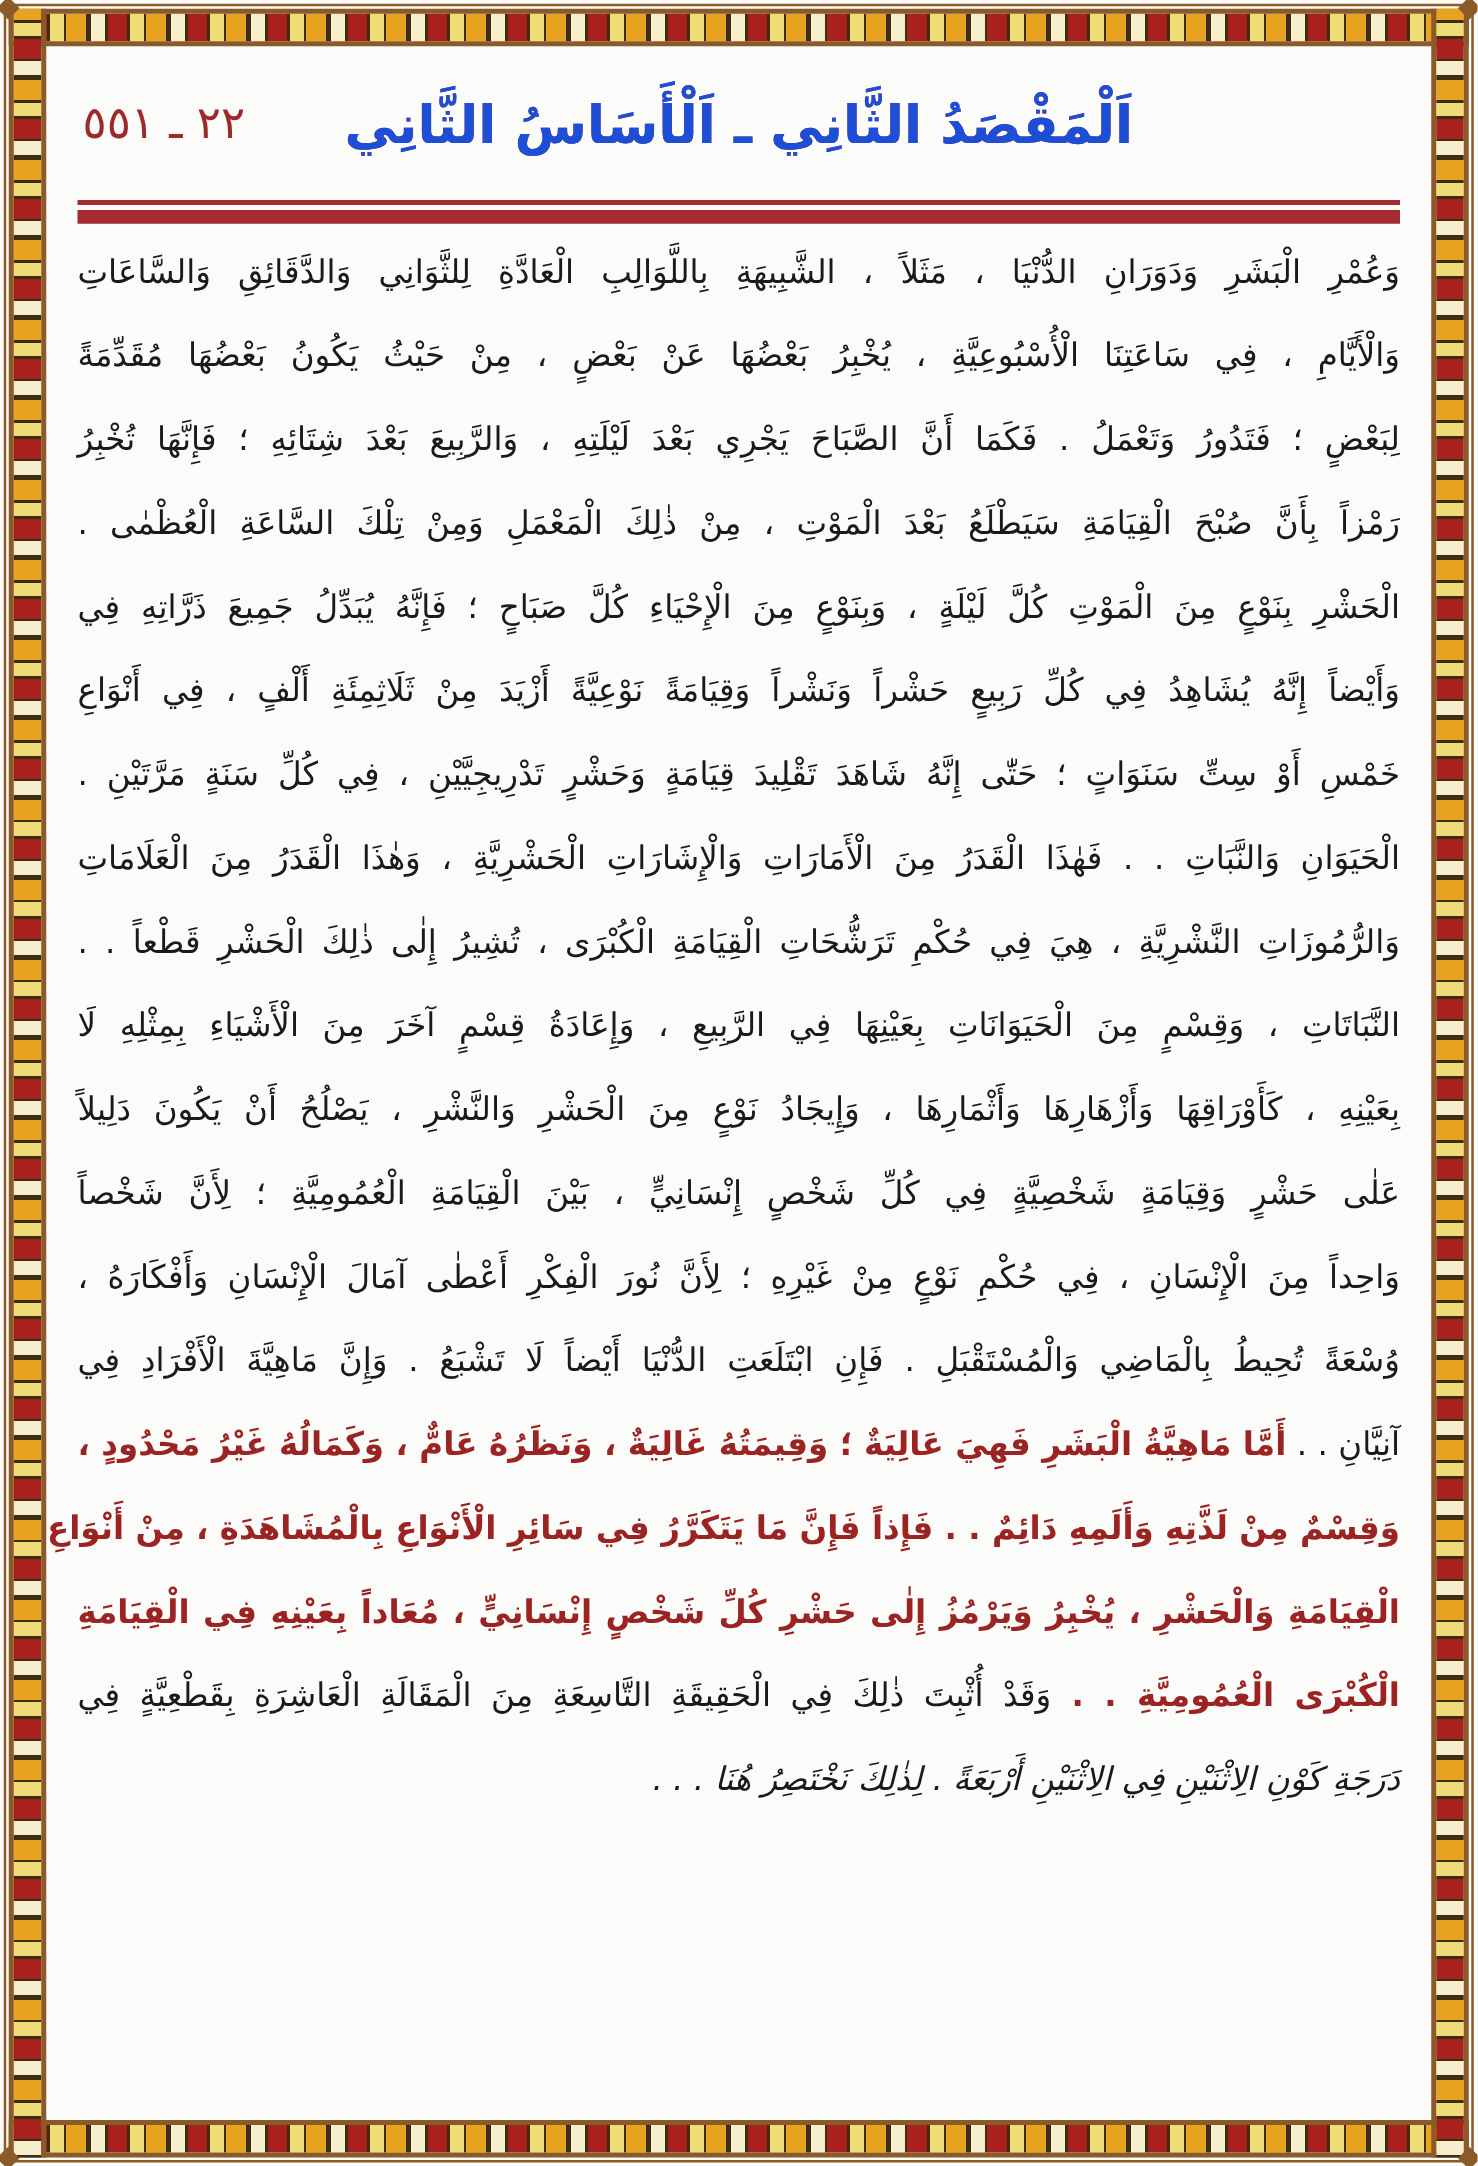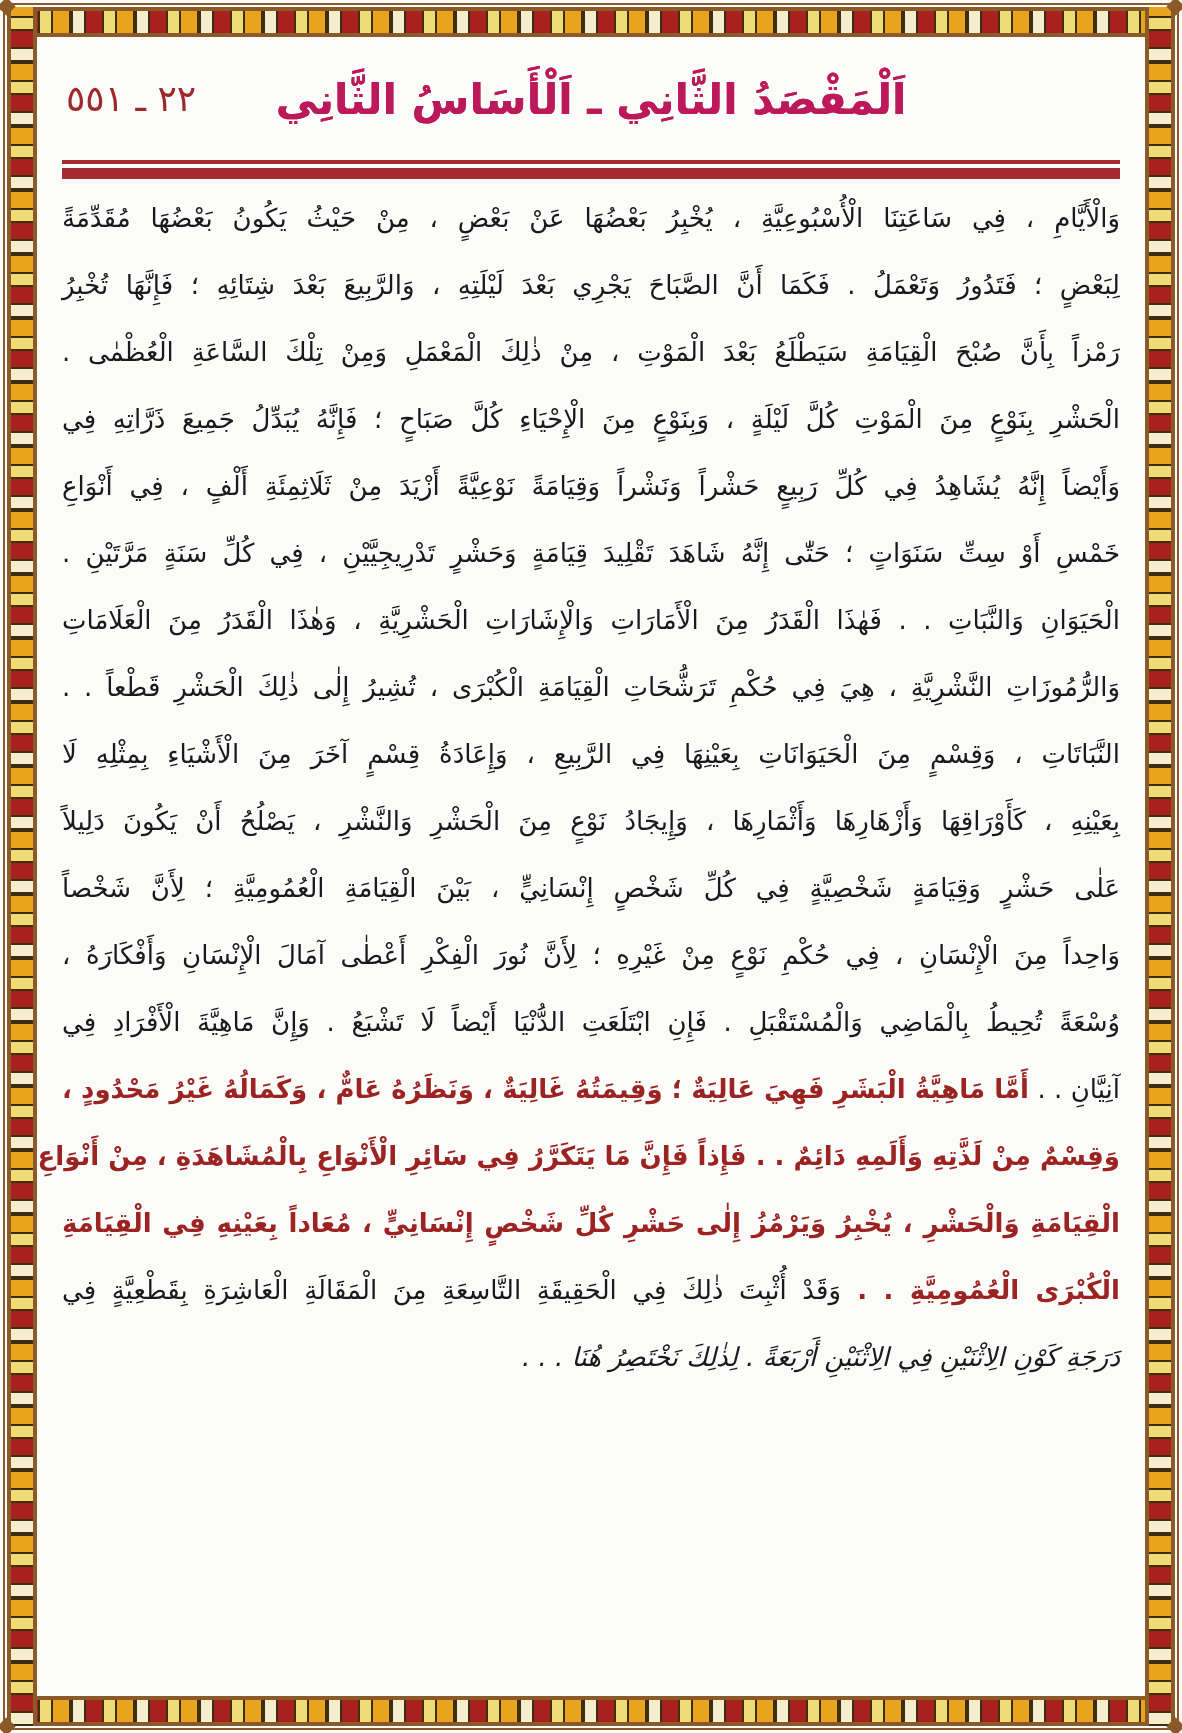--- a/index.html
+++ b/index.html
@@ -28,21 +28,21 @@
       #3f2d10 62px 64px);
   }
   .b-left{left:7px;} .b-right{right:7px;}
   .corner{position:absolute;width:13px;height:13px;background:#8a5a28;transform:rotate(45deg);}
   .c-tl{top:0;left:0;} .c-tr{top:0;right:0;} .c-bl{bottom:0;left:0;} .c-br{bottom:0;right:0;}
 
   
   .content{position:absolute;left:62px;right:62px;top:40px;direction:rtl;}
   .header{position:relative;height:118px;display:flex;align-items:center;justify-content:center;}
   .page-title{
-    font-size:42px;font-weight:bold;color:#be185d;letter-spacing:1px;
+    font-size:42px;font-weight:bold;color:#1d4ed8;letter-spacing:1px;
     text-shadow:0 0 0 #9f282a;
   }
   .page-number{
     position:absolute;left:4px;top:20px;font-size:36px;font-weight:normal;color:#9f282a;
     direction:rtl;
     margin-top:18px;
   }
   .rules{margin-top:2px;}
   .rule-thin{height:4px;background:#a42b30;}
   .rule-gap{height:4px;}
@@ -75,20 +75,21 @@
   <div class="header">
     <div class="page-number">٢٢ ـ ٥٥١</div>
     <div class="page-title">اَلْمَقْصَدُ الثَّانِي ـ اَلْأَسَاسُ الثَّانِي</div>
   </div>
   <div class="rules">
     <div class="rule-thin"></div>
     <div class="rule-gap"></div>
     <div class="rule-thick"></div>
   </div>
   <div class="body-text">
+      <div class="line"><span class="seg-k">وَعُمْرِ الْبَشَرِ وَدَوَرَانِ الدُّنْيَا ، مَثَلاً ، الشَّبِيهَةِ بِاللَّوَالِبِ الْعَادَّةِ لِلثَّوَانِي وَالدَّقَائِقِ وَالسَّاعَاتِ</span></div>
       <div class="line"><span class="seg-k">وَالْأَيَّامِ ، فِي سَاعَتِنَا الْأُسْبُوعِيَّةِ ، يُخْبِرُ بَعْضُهَا عَنْ بَعْضٍ ، مِنْ حَيْثُ يَكُونُ بَعْضُهَا مُقَدِّمَةً</span></div>
       <div class="line"><span class="seg-k">لِبَعْضٍ ؛ فَتَدُورُ وَتَعْمَلُ . فَكَمَا أَنَّ الصَّبَاحَ يَجْرِي بَعْدَ لَيْلَتِهِ ، وَالرَّبِيعَ بَعْدَ شِتَائِهِ ؛ فَإِنَّهَا تُخْبِرُ</span></div>
       <div class="line"><span class="seg-k">رَمْزاً بِأَنَّ صُبْحَ الْقِيَامَةِ سَيَطْلَعُ بَعْدَ الْمَوْتِ ، مِنْ ذٰلِكَ الْمَعْمَلِ وَمِنْ تِلْكَ السَّاعَةِ الْعُظْمٰى .</span></div>
       <div class="line"><span class="seg-k">الْحَشْرِ بِنَوْعٍ مِنَ الْمَوْتِ كُلَّ لَيْلَةٍ ، وَبِنَوْعٍ مِنَ الْإِحْيَاءِ كُلَّ صَبَاحٍ ؛ فَإِنَّهُ يُبَدِّلُ جَمِيعَ ذَرَّاتِهِ فِي</span></div>
       <div class="line"><span class="seg-k">وَأَيْضاً إِنَّهُ يُشَاهِدُ فِي كُلِّ رَبِيعٍ حَشْراً وَنَشْراً وَقِيَامَةً نَوْعِيَّةً أَزْيَدَ مِنْ ثَلَاثِمِئَةِ أَلْفٍ ، فِي أَنْوَاعِ</span></div>
       <div class="line"><span class="seg-k">خَمْسِ أَوْ سِتِّ سَنَوَاتٍ ؛ حَتّٰى إِنَّهُ شَاهَدَ تَقْلِيدَ قِيَامَةٍ وَحَشْرٍ تَدْرِيجِيَّيْنِ ، فِي كُلِّ سَنَةٍ مَرَّتَيْنِ .</span></div>
       <div class="line"><span class="seg-k">الْحَيَوَانِ وَالنَّبَاتِ . . فَهٰذَا الْقَدَرُ مِنَ الْأَمَارَاتِ وَالْإِشَارَاتِ الْحَشْرِيَّةِ ، وَهٰذَا الْقَدَرُ مِنَ الْعَلَامَاتِ</span></div>
       <div class="line"><span class="seg-k">وَالرُّمُوزَاتِ النَّشْرِيَّةِ ، هِيَ فِي حُكْمِ تَرَشُّحَاتِ الْقِيَامَةِ الْكُبْرَى ، تُشِيرُ إِلٰى ذٰلِكَ الْحَشْرِ قَطْعاً . .</span></div>
       <div class="line"><span class="seg-k">النَّبَاتَاتِ ، وَقِسْمٍ مِنَ الْحَيَوَانَاتِ بِعَيْنِهَا فِي الرَّبِيعِ ، وَإِعَادَةُ قِسْمٍ آخَرَ مِنَ الْأَشْيَاءِ بِمِثْلِهِ لَا</span></div>
       <div class="line"><span class="seg-k">بِعَيْنِهِ ، كَأَوْرَاقِهَا وَأَزْهَارِهَا وَأَثْمَارِهَا ، وَإِيجَادُ نَوْعٍ مِنَ الْحَشْرِ وَالنَّشْرِ ، يَصْلُحُ أَنْ يَكُونَ دَلِيلاً</span></div>

